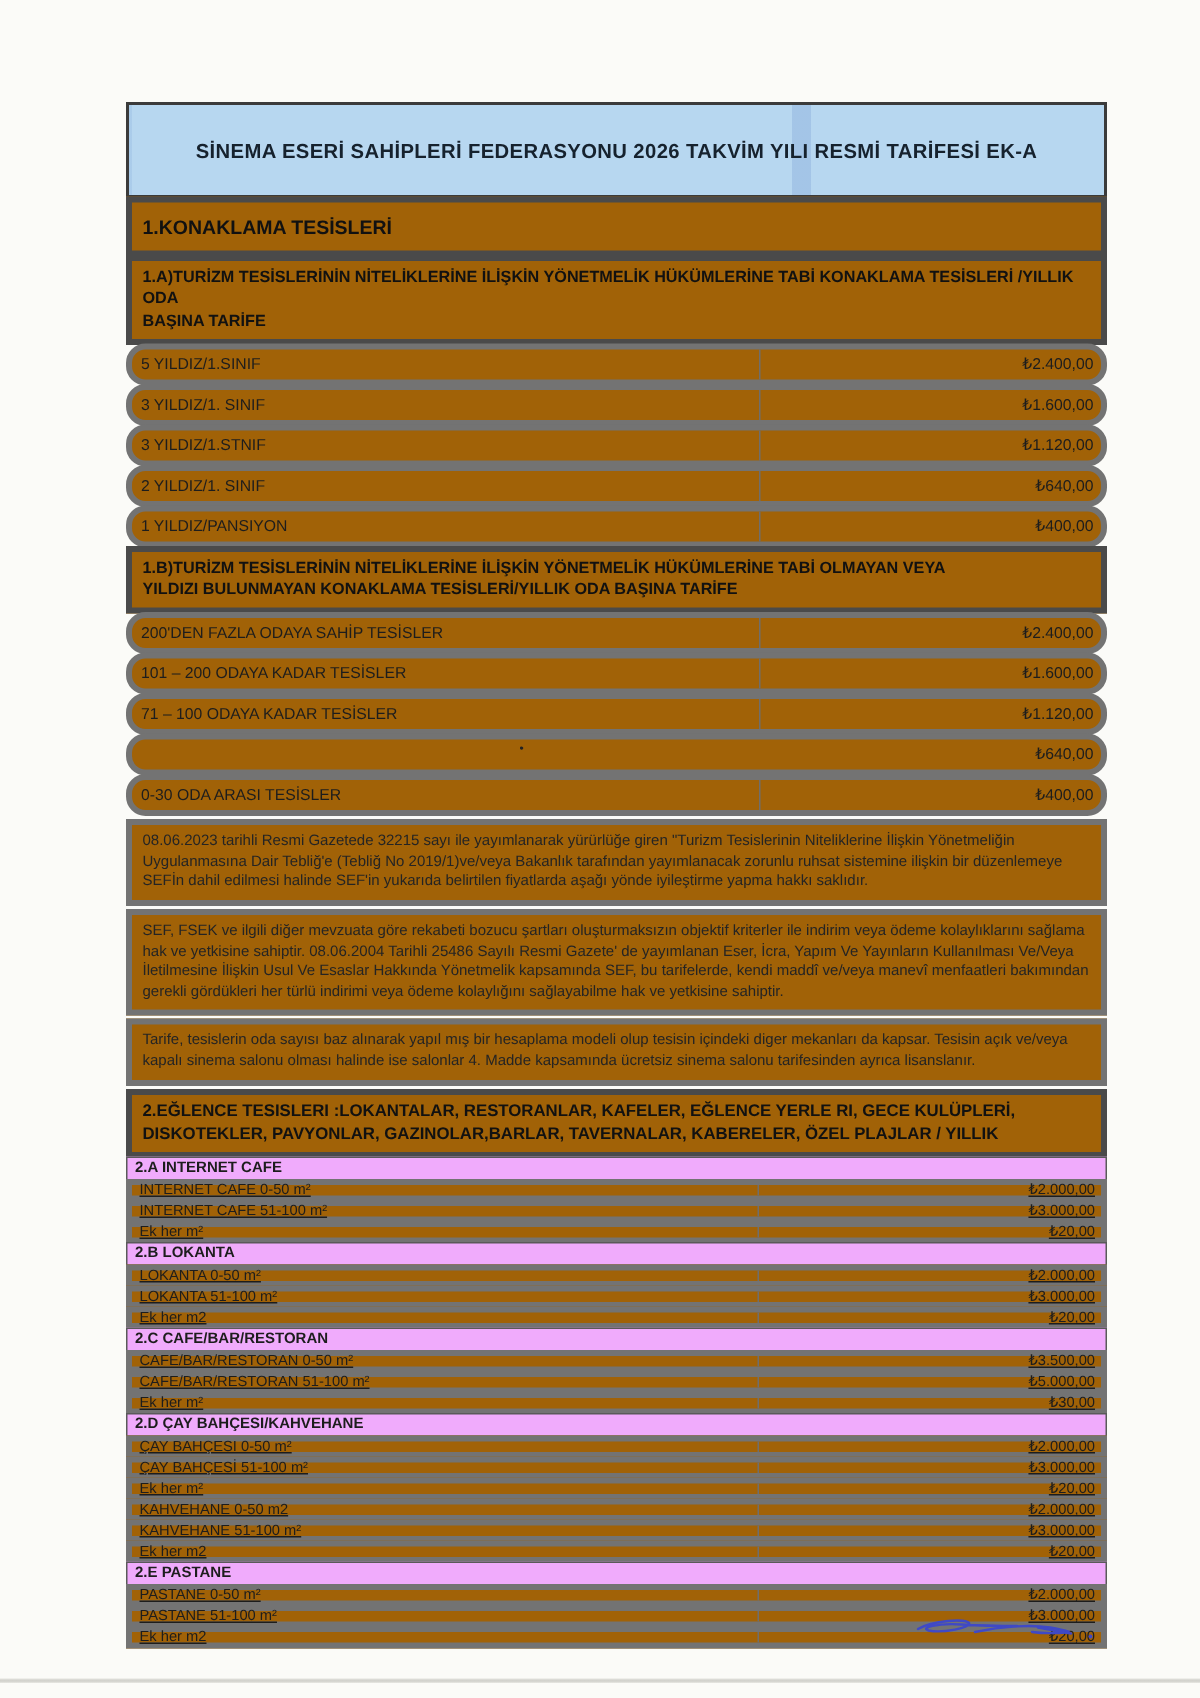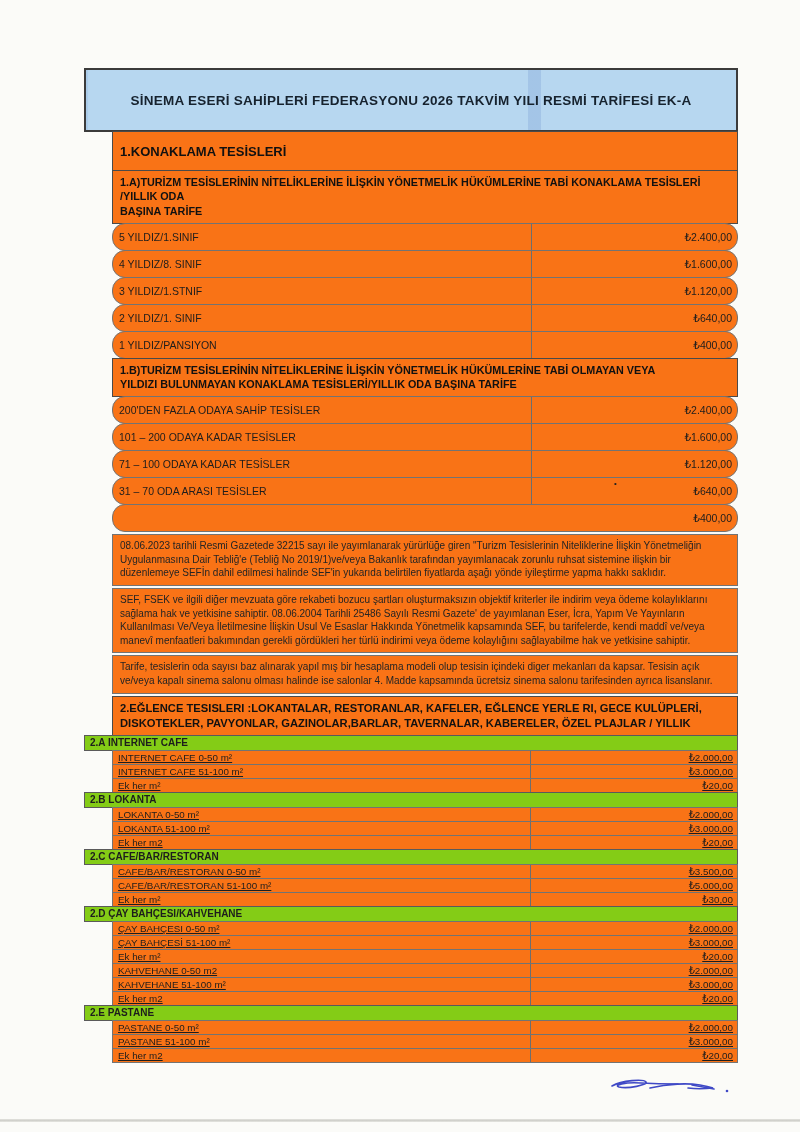--- a/index.html
+++ b/index.html
@@ -4,22 +4,22 @@
 <style>
   html,body{margin:0;padding:0;}
   body{
     width:800px;height:1132px;position:relative;overflow:hidden;
     background:#fbfbf8;
     font-family:"Liberation Sans","DejaVu Sans",sans-serif;
     color:#1d1d1d;
   }
   .doc{position:absolute;left:84px;top:68px;width:654px;}
   .box{
-    border:1px solid #737373;background:#f97316;
-    margin-top:-1px;position:relative;box-sizing:border-box;margin-left:28px;
+    border:4px solid #737373;background:#a16207;
+    margin-top:-1px;position:relative;box-sizing:border-box;
   }
   .band{
     border:2px solid #3b3b3b;background:#b7d7f0;
     height:60px;display:flex;align-items:center;justify-content:center;
     margin-top:0;
     background-image:linear-gradient(90deg, rgba(160,195,230,.55) 0 2px, transparent 2px 100%),
                      linear-gradient(90deg, transparent 0 68%, rgba(140,175,220,.45) 68% 70%, transparent 70% 100%);
   }
   .band-title{
     font-weight:bold;font-size:13.5px;color:#16222e;letter-spacing:.25px;
@@ -45,21 +45,21 @@
   }
   .note{
     margin-top:2px;padding:4px 7px 5px;font-size:10px;line-height:1.36;color:#242424;
   }
   .sec2-title{
     margin-top:2px;padding:4px 7px;font-weight:bold;font-size:11.2px;line-height:1.35;color:#111;
     border-color:#4a4a4a;
   }
   .g-header{
     border:1px solid #5a5a5a;margin-top:-1px;height:16px;display:flex;align-items:center;
-    padding:0 5px;font-weight:bold;font-size:10px;background:#84cc16;position:relative;box-sizing:border-box;
+    padding:0 5px;font-weight:bold;font-size:10px;background:#f0abfc;position:relative;box-sizing:border-box;
   }
   .srow{display:flex;height:15px;}
   .srow .cell-label{
     flex:0 0 407px;display:flex;align-items:center;padding:0 5px;
     font-size:9.8px;border-right:1px solid #6e6e6e;text-decoration:underline;
   }
   .srow .cell-price{
     flex:1;display:flex;align-items:center;justify-content:flex-end;
     padding:0 4px;font-size:9.8px;position:relative;text-decoration:underline;
   }
@@ -90,21 +90,21 @@
   </div>
 
   <div>
       <div class="box trow">
         <div class="cell-label">5 YILDIZ/1.SINIF</div>
         <div class="cell-price">
           <span>₺2.400,00</span>
         </div>
       </div>
       <div class="box trow">
-        <div class="cell-label">4 YILDIZ/8. SINIF</div>
+        <div class="cell-label">3 YILDIZ/1. SINIF</div>
         <div class="cell-price">
           <span>₺1.600,00</span>
         </div>
       </div>
       <div class="box trow">
         <div class="cell-label">3 YILDIZ/1.STNIF</div>
         <div class="cell-price">
           <span>₺1.120,00</span>
         </div>
       </div>
@@ -140,27 +140,27 @@
           <span>₺1.600,00</span>
         </div>
       </div>
       <div class="box trow">
         <div class="cell-label">71 – 100 ODAYA KADAR TESİSLER</div>
         <div class="cell-price">
           <span>₺1.120,00</span>
         </div>
       </div>
       <div class="box trow">
-        <div class="cell-label">31 – 70 ODA ARASI TESİSLER</div>
         <div class="cell-price">
           <span class="stray-mark">•</span>
           <span>₺640,00</span>
         </div>
       </div>
       <div class="box trow">
+        <div class="cell-label">0-30 ODA ARASI TESİSLER</div>
         <div class="cell-price">
           <span>₺400,00</span>
         </div>
       </div>
     </div>
 
   <div class="box note">08.06.2023 tarihli Resmi Gazetede 32215 sayı ile yayımlanarak yürürlüğe giren "Turizm Tesislerinin Niteliklerine İlişkin Yönetmeliğin Uygulanmasına Dair Tebliğ'e (Tebliğ No 2019/1)ve/veya Bakanlık tarafından yayımlanacak zorunlu ruhsat sistemine ilişkin bir düzenlemeye SEFİn dahil edilmesi halinde SEF'in yukarıda belirtilen fiyatlarda aşağı yönde iyileştirme yapma hakkı saklıdır.</div>
   <div class="box note">SEF, FSEK ve ilgili diğer mevzuata göre rekabeti bozucu şartları oluşturmaksızın objektif kriterler ile indirim veya ödeme kolaylıklarını sağlama hak ve yetkisine sahiptir. 08.06.2004 Tarihli 25486 Sayılı Resmi Gazete' de yayımlanan  Eser, İcra, Yapım Ve Yayınların Kullanılması Ve/Veya İletilmesine İlişkin Usul Ve Esaslar Hakkında Yönetmelik kapsamında SEF, bu tarifelerde, kendi maddî ve/veya manevî menfaatleri bakımından gerekli gördükleri her türlü indirimi veya ödeme kolaylığını sağlayabilme hak ve yetkisine sahiptir.</div>
   <div class="box note">Tarife, tesislerin oda sayısı baz alınarak yapıl mış bir hesaplama  modeli  olup tesisin içindeki  diger mekanları da kapsar. Tesisin açık ve/veya kapalı sinema salonu olması halinde ise salonlar 4.  Madde kapsamında  ücretsiz sinema  salonu tarifesinden  ayrıca lisanslanır.</div>
 

